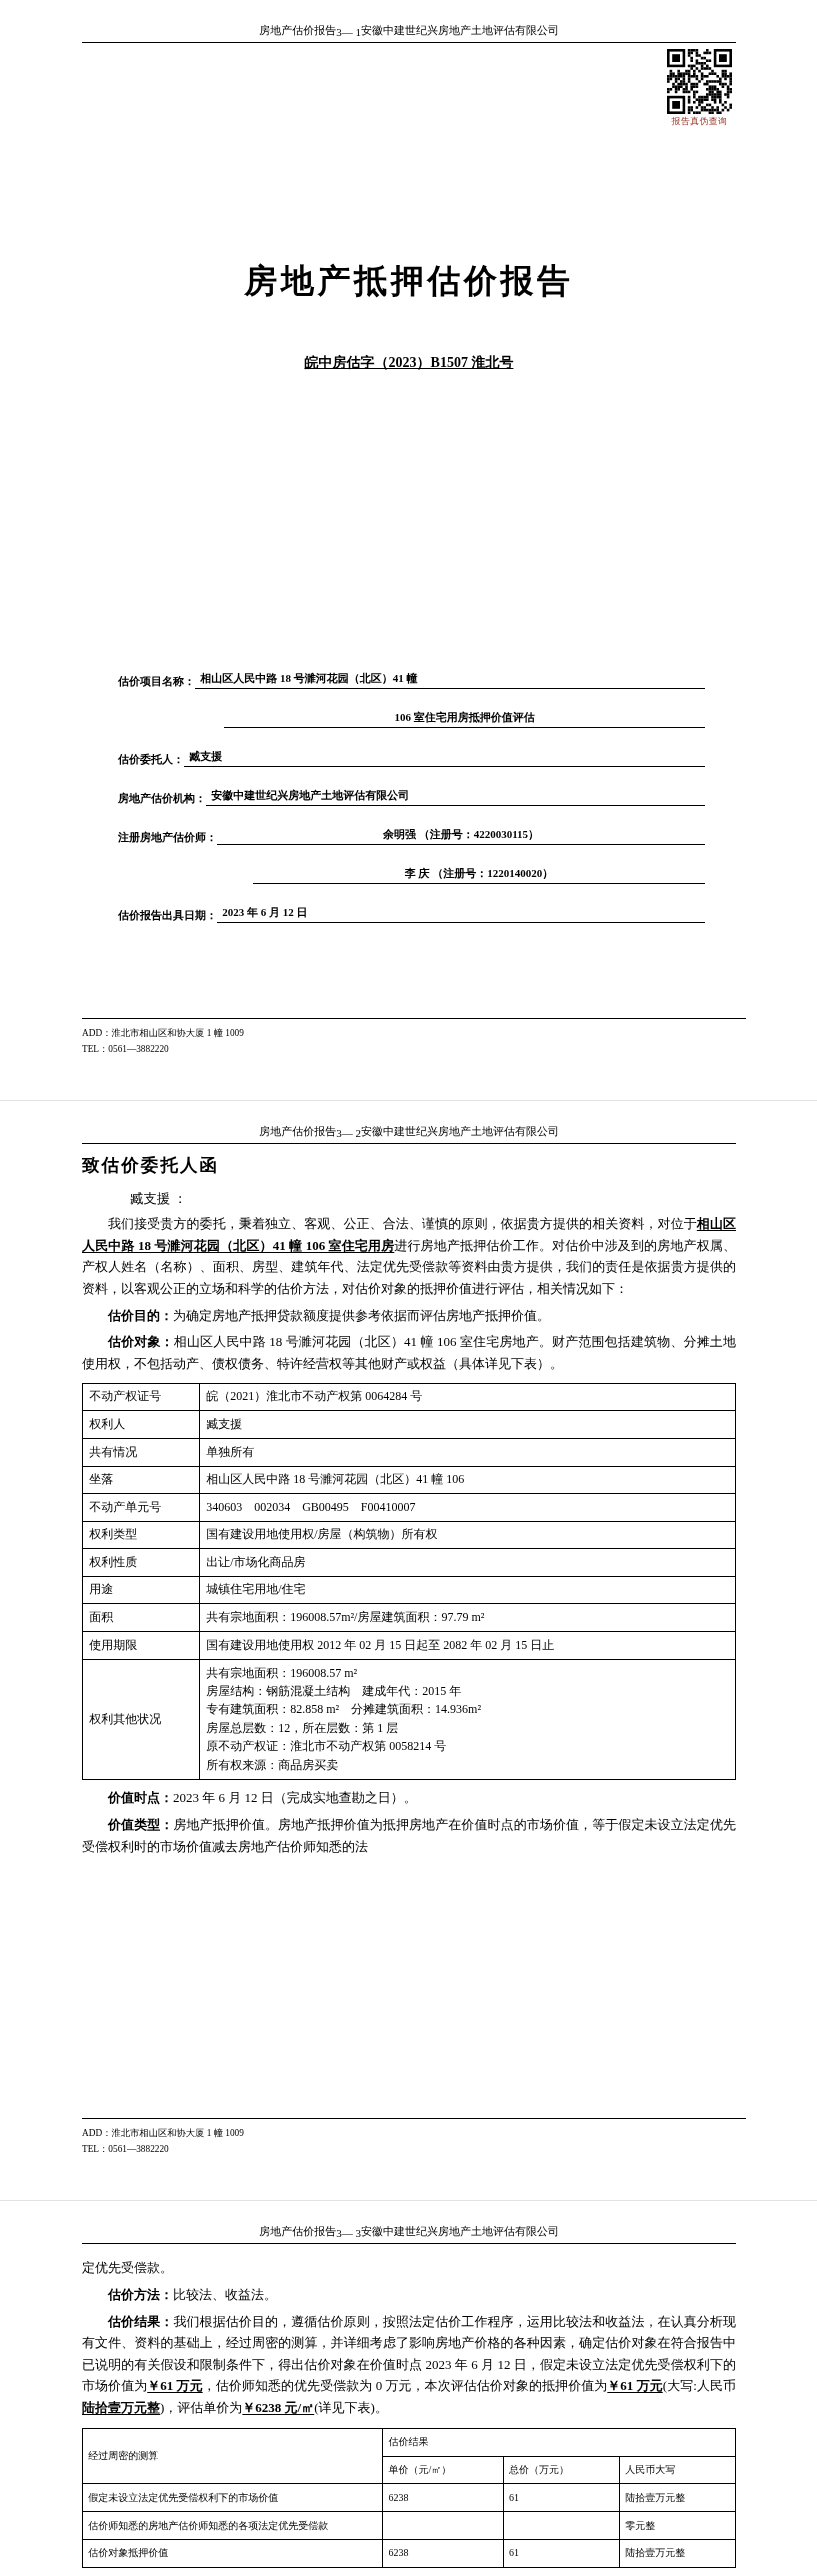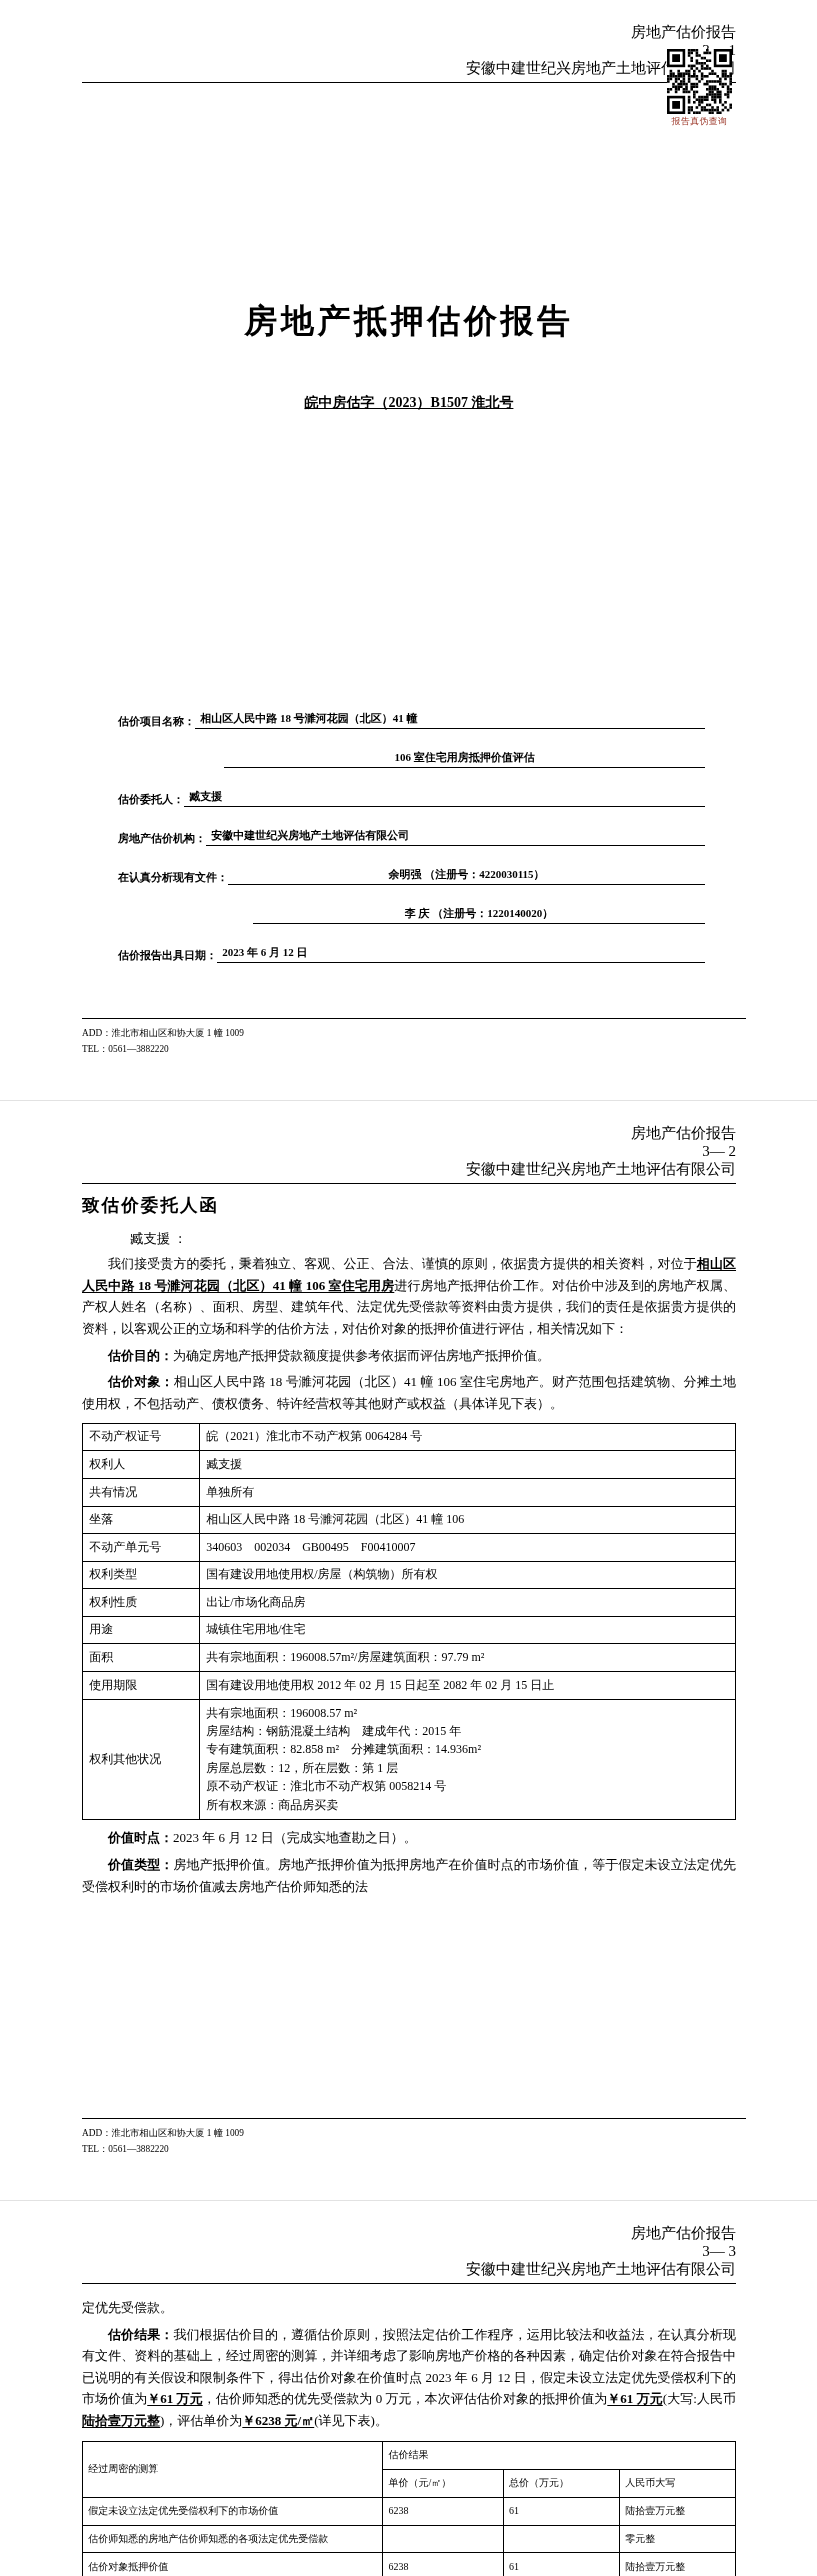--- a/index.html
+++ b/index.html
@@ -18,24 +18,23 @@
     overflow: hidden;
     background: #fff;
   }
   .page + .page { border-top: 0.5px solid #e2e2e2; }
 
   
   .pg-header {
     display: flex;
     justify-content: center;
     align-items: flex-end;
-    font-size: 15px;
+    font-size: 11px;
     padding-bottom: 3.6px;
     border-bottom: 0.5px solid #000;
-    flex-direction: column;
   }
   .pg-footer {
     position: absolute;
     left: 82px; right: 72px;
     bottom: 42px;
     border-top: 0.5px solid #000;
     padding-top: 5.2px;
     font-size: 9.3px;
     line-height: 1.8;
   }
@@ -420,21 +419,21 @@
       </div>
       <div class="field-row">
         <span class="f-label">估价委托人：</span>
         <span class="f-value">臧支援</span>
       </div>
       <div class="field-row">
         <span class="f-label">房地产估价机构：</span>
         <span class="f-value">安徽中建世纪兴房地产土地评估有限公司</span>
       </div>
       <div class="field-row">
-        <span class="f-label">在认真分析现有文件：</span>
+        <span class="f-label">注册房地产估价师：</span>
         <span class="f-value f-center">余明强 （注册号：4220030115）</span>
       </div>
       <div class="field-row">
         <span class="sp-appraiser"></span>
         <span class="f-value f-center">李 庆 （注册号：1220140020）</span>
       </div>
       <div class="field-row">
         <span class="f-label">估价报告出具日期：</span>
         <span class="f-value">2023 年 6 月 12 日</span>
       </div>
@@ -530,20 +529,21 @@
 
   <div class="page">
     <div class="pg-header">
       <span>房地产估价报告</span>
       <span>3— 3</span>
       <span>安徽中建世纪兴房地产土地评估有限公司</span>
     </div>
 
     <p class="body noindent" style="margin-top:13.4px;">定优先受偿款。</p>
 
+    <p class="body"><span class="plabel">估价方法：</span><span>比较法、收益法。</span></p>
 
     <p class="body"><span class="plabel">估价结果：</span><span>我们根据估价目的，遵循估价原则，按照法定估价工作程序，运用比较法和收益法，在认真分析现有文件、资料的基础上，经过周密的测算，并详细考虑了影响房地产价格的各种因素，确定估价对象在符合报告中已说明的有关假设和限制条件下，得出估价对象在价值时点 2023 年 6 月 12 日，假定未设立法定优先受偿权利下的市场价值为</span><span class="em">￥61 万元</span><span>，估价师知悉的优先受偿款为 0 万元，本次评估估价对象的抵押价值为</span><span class="em">￥61 万元</span><span>(大写:人民币</span><span class="em">陆拾壹万元整</span><span>)，评估单价为</span><span class="em">￥6238 元/㎡</span><span>(详见下表)。</span></p>
 
     <table class="result">
       <tbody>
         <tr>
           <th class="col-item" rowspan="2">经过周密的测算</th>
           <th colspan="3">估价结果</th>
         </tr>
         <tr>

